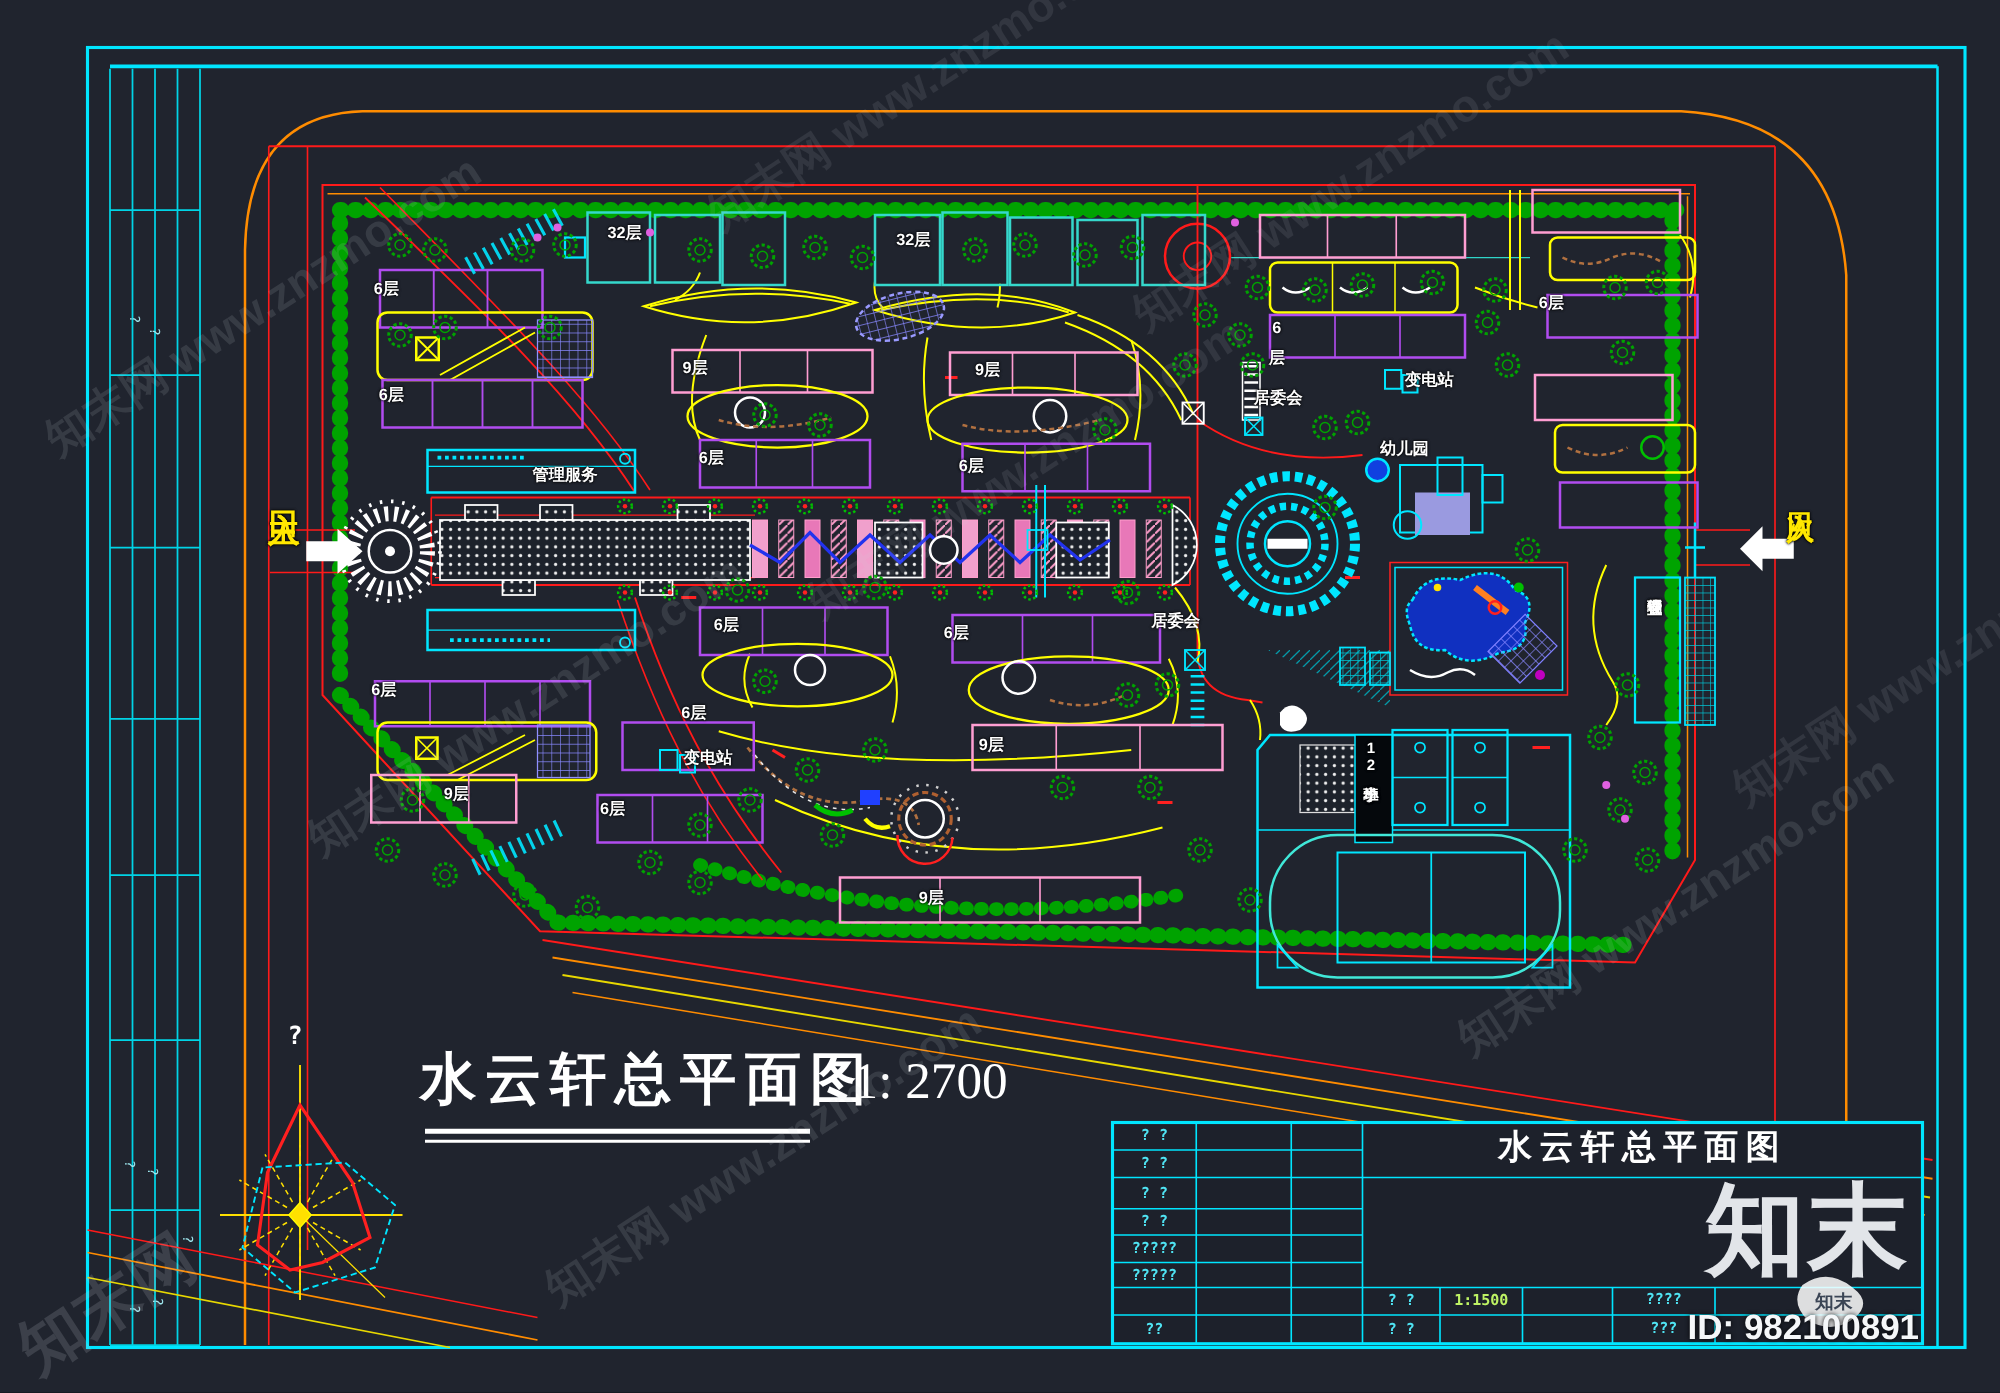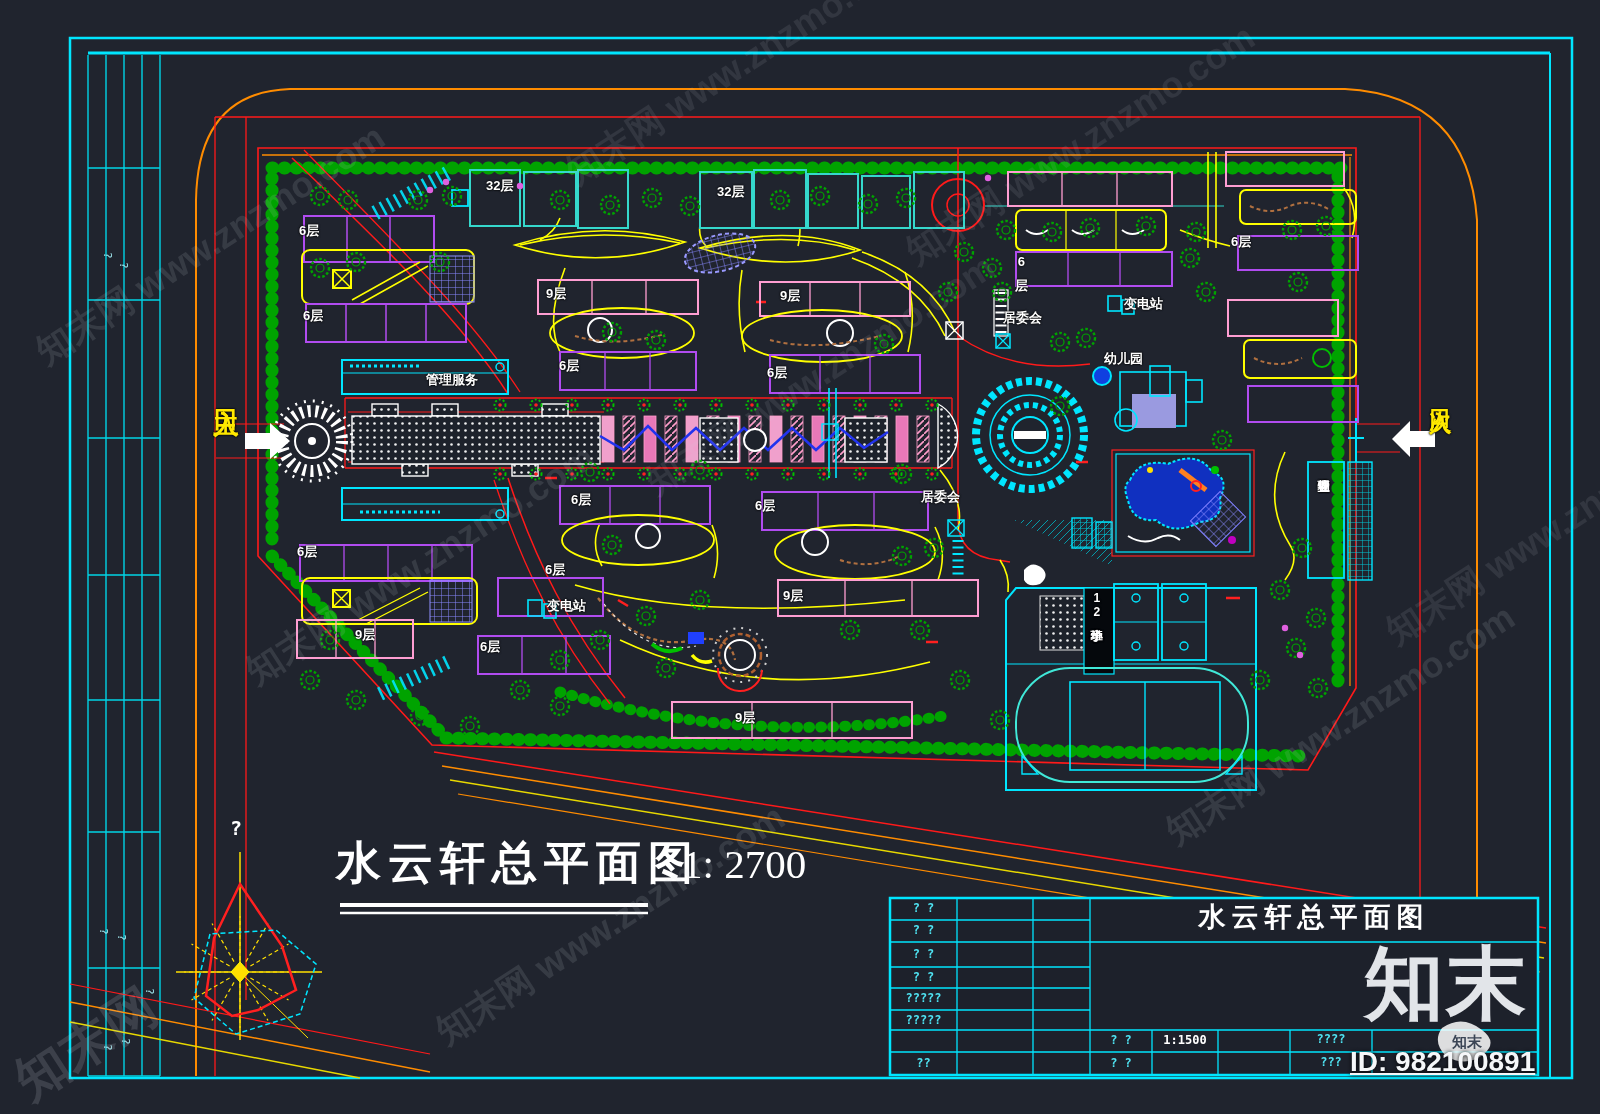--- a/index.html
+++ b/index.html
@@ -8,30 +8,30 @@
   svg{position:absolute;left:0;top:0;}
   .lbl{position:absolute;color:#fff;font:bold 13px/1.05 "Liberation Sans",sans-serif;
        white-space:nowrap;text-shadow:0 0 2px #000,0 0 2px #000;z-index:5;}
   .v{writing-mode:vertical-rl;text-orientation:upright;line-height:1.15;}
   .ent{color:#ffe800;font-size:25px;letter-spacing:0;line-height:1.1;}
   .title-main{position:absolute;color:#fff;font:bold 45px/1 "Liberation Sans",sans-serif;
        letter-spacing:7px;z-index:5;white-space:nowrap;}
   .title-scale{position:absolute;color:#fff;font:41px/1 "Liberation Serif",serif;z-index:5;white-space:nowrap;}
   .tb{position:absolute;color:#4fe3f2;font:bold 12px/1 "DejaVu Sans Mono",monospace;
       text-align:center;z-index:6;white-space:nowrap;}
-  .tbw{color:#ffffff;}
+  .tbw{color:#bef264;}
   .tbtitle{position:absolute;color:#fff;font:bold 27px/1 "Liberation Sans",sans-serif;
       letter-spacing:6px;text-align:center;z-index:6;white-space:nowrap;}
   .wm{position:absolute;color:#ccd2da;opacity:.13;font:bold 36px/1 "Liberation Sans",sans-serif;
       transform:rotate(-33deg);transform-origin:left top;z-index:8;white-space:nowrap;pointer-events:none;}
   .brand{position:absolute;color:#edf0f4;opacity:.95;font:bold 80px/1 "Liberation Sans",sans-serif;
       letter-spacing:2px;z-index:9;white-space:nowrap;}
   .stamp{position:absolute;color:#2a3547;opacity:.9;font:bold 15px/1 "Liberation Sans",sans-serif;z-index:10;}
   .idtag{position:absolute;color:#f5f7f9;font:bold 28px/1 "Liberation Sans",sans-serif;
-      text-shadow:0 0 4px rgba(0,0,0,.9);z-index:10;white-space:nowrap;text-decoration:underline;}
+      text-shadow:0 0 4px rgba(0,0,0,.9);z-index:10;white-space:nowrap;}
   .qt{fill:#9fe8ef;font:11px "DejaVu Sans Mono",monospace;}
   .qn{position:absolute;color:#fff;font:bold 20px/1 "DejaVu Sans Mono",monospace;z-index:5;}
 </style>
 </head>
 <body>
 
 <div id="stage">
 <svg id="plan" width="1600" height="1114" viewBox="0 0 1600 1114">
 <defs>
   <pattern id="dotW" width="7" height="7" patternUnits="userSpaceOnUse">

